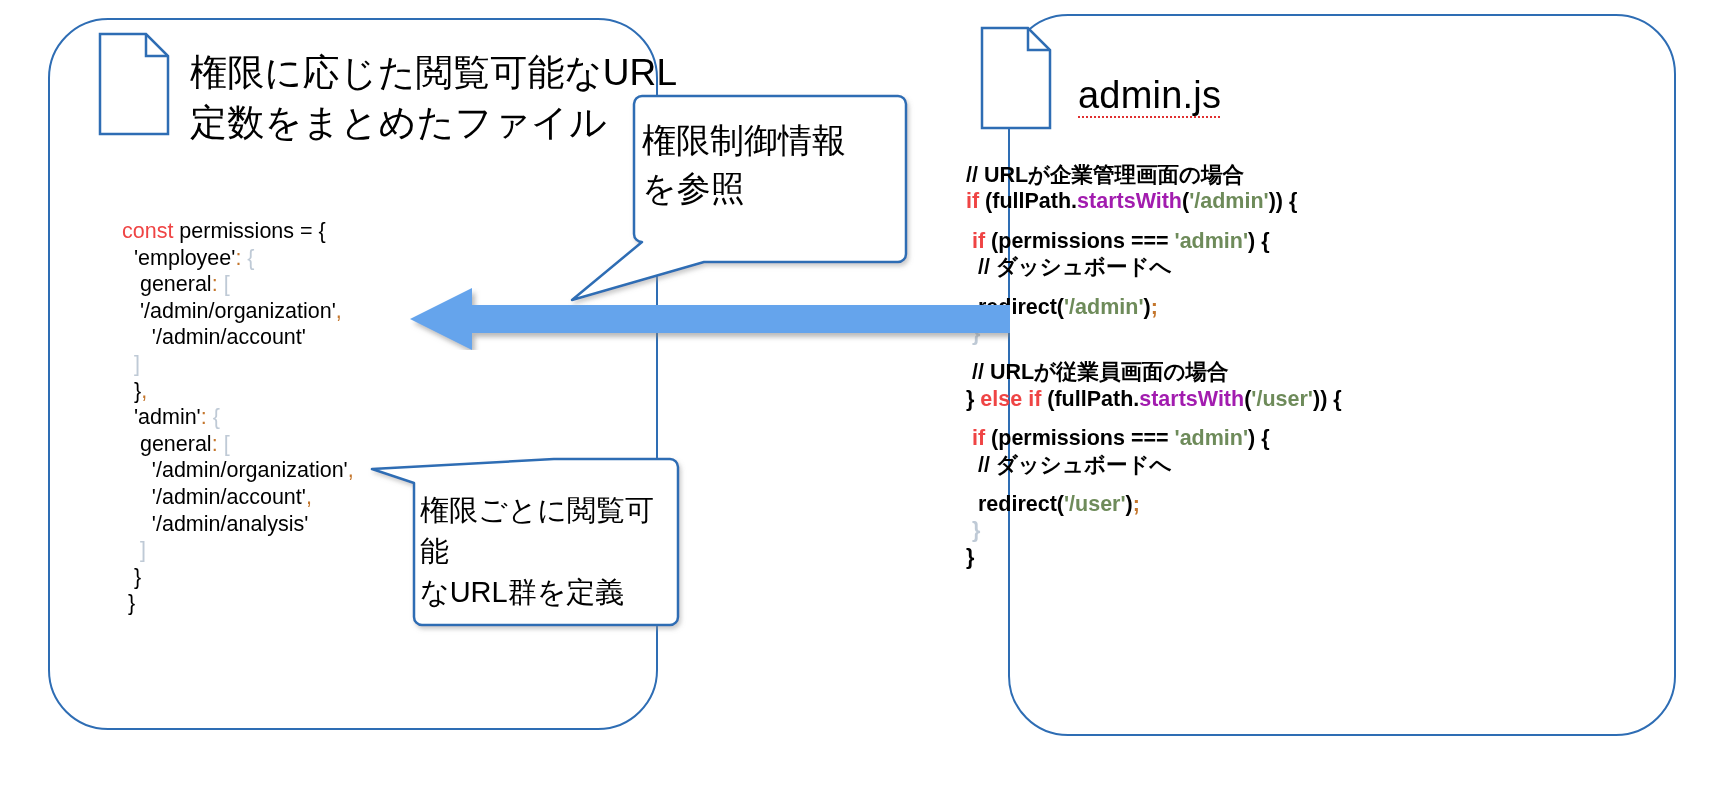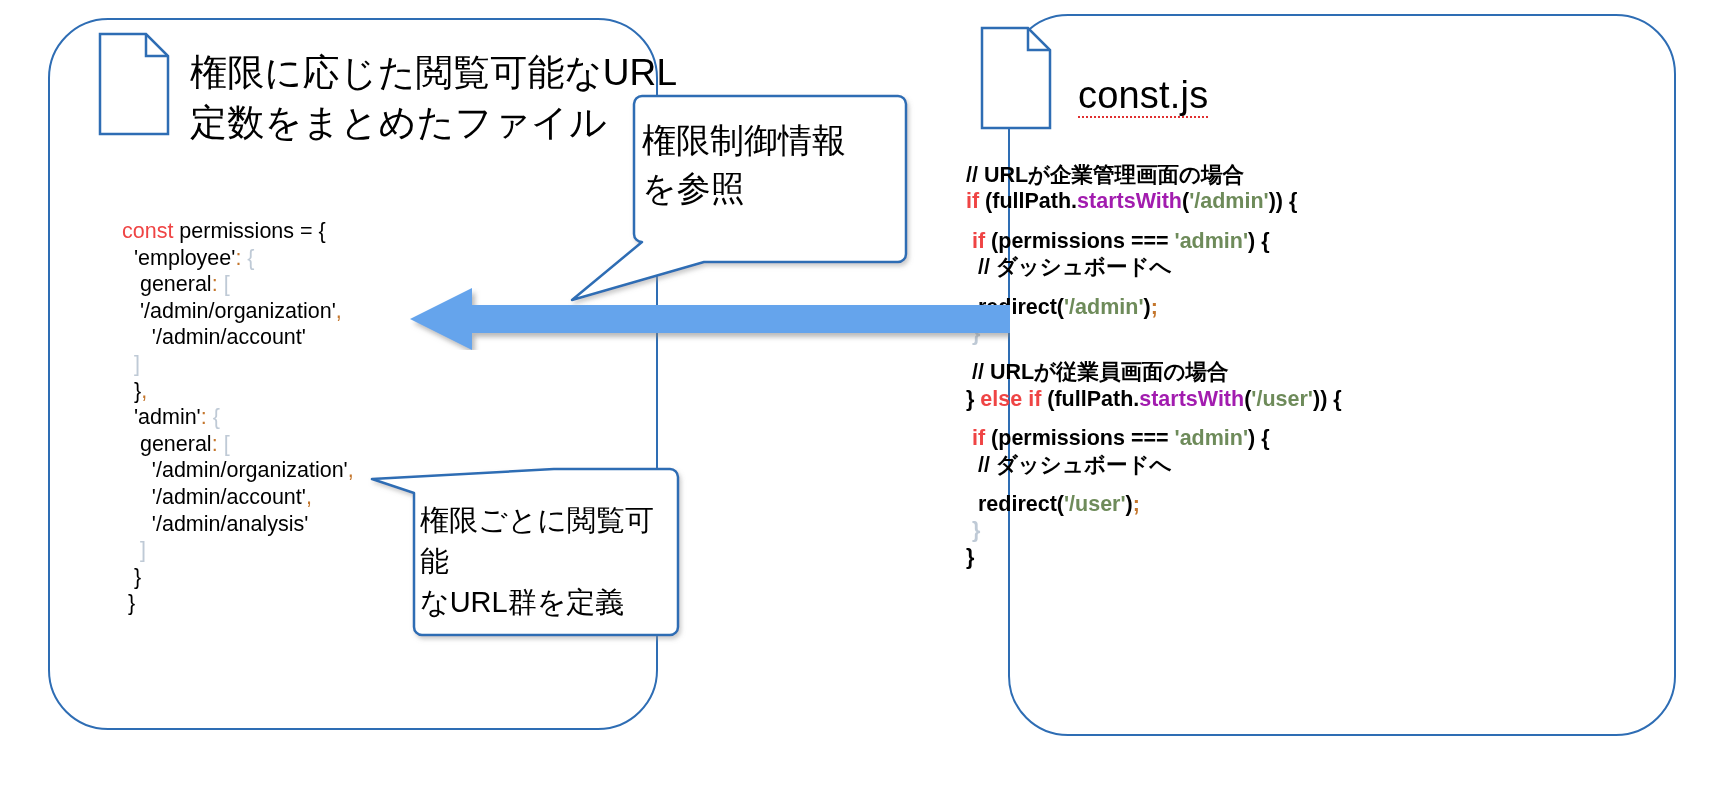--- a/index.html
+++ b/index.html
@@ -136,21 +136,21 @@
     line-height: 1.42;
     white-space: pre-line;
     color: #000;
   }
 
   #callout-top { left: 630px; top: 96px; width: 280px; height: 216px; }
   #callout-top .callout-text {
     left: 12px; top: 20px; width: 256px;
   }
 
-  #callout-bottom { left: 404px; top: 467px; width: 278px; height: 172px; }
+  #callout-bottom { left: 404px; top: 457px; width: 278px; height: 172px; }
   #callout-bottom .callout-text {
     left: 16px; top: 33px; width: 246px;
     font-size: 29px;
   }
 </style>
 </head>
 <body>
 
 <div class="stage">
 
@@ -170,21 +170,21 @@
 
   <div class="panel" id="panel-right"></div>
 
   <div class="file-icon" id="file-icon-right">
     <svg viewBox="0 0 72 104" xmlns="http://www.w3.org/2000/svg">
       <path d="M2 2 H48 L70 24 V102 H2 Z" fill="#ffffff" stroke="#2E6DB4" stroke-width="2.5" stroke-linejoin="miter"></path>
       <path d="M48 2 V24 H70" fill="none" stroke="#2E6DB4" stroke-width="2.5" stroke-linejoin="miter"></path>
     </svg>
   </div>
 
-  <div class="heading-right"><span class="spellcheck">const.js</span></div>
+  <div class="heading-right"><span class="spellcheck">admin.js</span></div>
 
   <div class="code" id="code-right"><span class="ln"><span class="tok-plain">// URLが企業管理画面の場合</span></span><span class="ln"><span class="tok-kw">if</span><span class="tok-plain"> (fullPath.</span><span class="tok-fn">startsWith</span><span class="tok-plain">(</span><span class="tok-str">'/admin'</span><span class="tok-plain">)) {</span></span><span class="ln gap">&nbsp;</span><span class="ln"><span class="tok-plain"> </span><span class="tok-kw">if</span><span class="tok-plain"> (permissions === </span><span class="tok-str">'admin'</span><span class="tok-plain">) {</span></span><span class="ln"><span class="tok-plain">  // ダッシュボードへ</span></span><span class="ln gap">&nbsp;</span><span class="ln"><span class="tok-plain">  redirect(</span><span class="tok-str">'/admin'</span><span class="tok-plain">)</span><span class="tok-punc">;</span></span><span class="ln"><span class="tok-dim"> }</span></span><span class="ln gap">&nbsp;</span><span class="ln"><span class="tok-plain"> // URLが従業員画面の場合</span></span><span class="ln"><span class="tok-plain">} </span><span class="tok-kw">else if</span><span class="tok-plain"> (fullPath.</span><span class="tok-fn">startsWith</span><span class="tok-plain">(</span><span class="tok-str">'/user'</span><span class="tok-plain">)) {</span></span><span class="ln gap">&nbsp;</span><span class="ln"><span class="tok-plain"> </span><span class="tok-kw">if</span><span class="tok-plain"> (permissions === </span><span class="tok-str">'admin'</span><span class="tok-plain">) {</span></span><span class="ln"><span class="tok-plain">  // ダッシュボードへ</span></span><span class="ln gap">&nbsp;</span><span class="ln"><span class="tok-plain">  redirect(</span><span class="tok-str">'/user'</span><span class="tok-plain">)</span><span class="tok-punc">;</span></span><span class="ln"><span class="tok-dim"> }</span></span><span class="ln"><span class="tok-plain">}</span></span></div>
 
   <div id="flow-arrow">
     <svg viewBox="0 0 600 62" xmlns="http://www.w3.org/2000/svg">
       <defs>
         <filter id="arrShadow" x="-20%" y="-20%" width="150%" height="160%">
           <feDropShadow dx="3" dy="4" stdDeviation="2.5" flood-color="#808080" flood-opacity="0.55"></feDropShadow>
         </filter>
       </defs>

